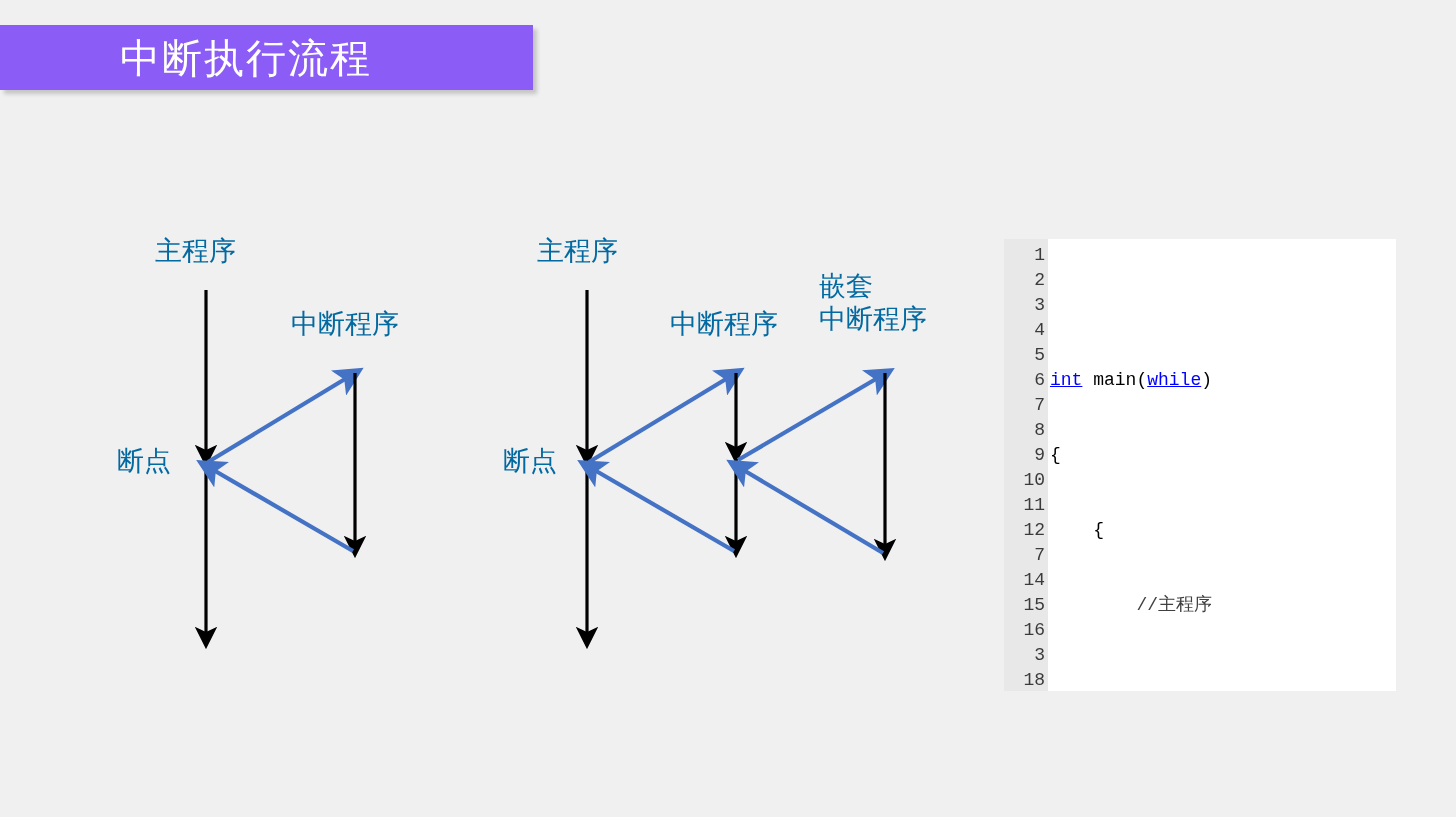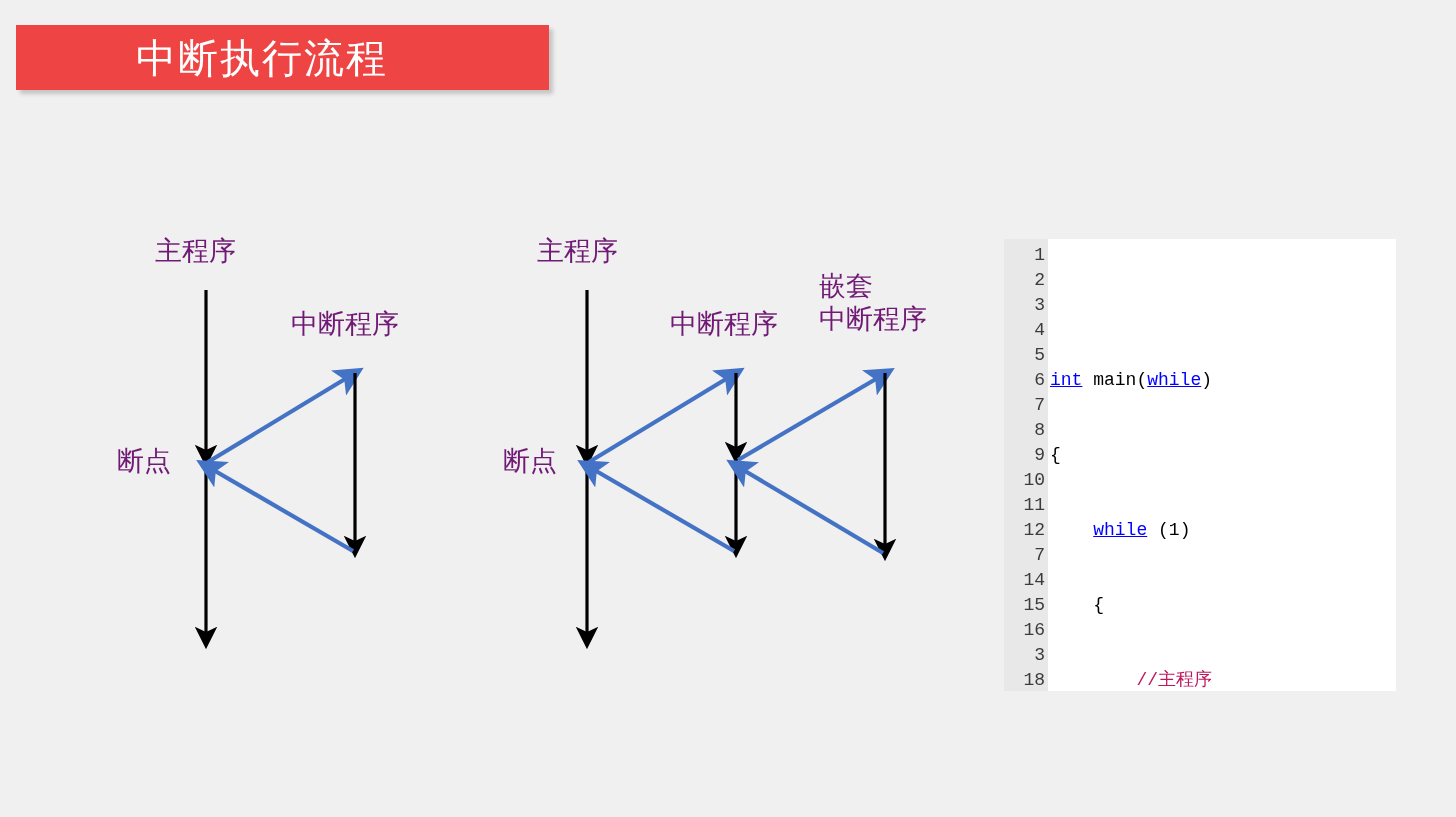--- a/index.html
+++ b/index.html
@@ -11,25 +11,25 @@
     height: 817px;
     background: #f0f0f0;
     font-family: "Liberation Sans", sans-serif;
     overflow: hidden;
     position: relative;
   }
 
   
   #title-banner {
     position: absolute;
-    left: 16px;
+    left: 0px;
     top: 25px;
     width: 533px;
     height: 65px;
-    background: #ef4444;
+    background: #8b5cf6;
     box-shadow: 4px 4px 4px rgba(0,0,0,0.18);
     display: flex;
     align-items: center;
   }
   #title-text {
     color: #ffffff;
     font-size: 40px;
     line-height: 1;
     letter-spacing: 2px;
     margin-left: 120px;
@@ -43,21 +43,21 @@
     left: 0;
     top: 0;
     width: 1456px;
     height: 817px;
     pointer-events: none;
   }
 
   
   .diagram-label {
     position: absolute;
-    color: #701a75;
+    color: #0369a1;
     font-size: 27px;
     line-height: 1.22;
     font-family: "Liberation Sans", sans-serif;
     white-space: nowrap;
     text-align: center;
   }
 
   #label-main-1     { left: 155px; top: 235px; }
   #label-isr-1      { left: 291px; top: 308px; }
   #label-break-1    { left: 117px; top: 445px; }
@@ -94,21 +94,21 @@
   #code-gutter .gl { display: block; height: 25px; }
   #code-lines {
     flex: 1;
     padding: 4px 0 0 2px;
     box-sizing: border-box;
     color: #000000;
     white-space: pre;
   }
   #code-lines .cl { display: block; height: 25px; }
   .k  { color: #0000ff; text-decoration: underline; }
-  .cm { color: #be185d; }
+  .cm { color: #404040; }
   .pl { color: #000000; }
 </style>
 </head>
 <body>
 
 <div id="title-banner">
   <span id="title-text">中断执行流程</span>
 </div>
 
 <svg id="diagram-svg" viewBox="0 0 1456 817" xmlns="http://www.w3.org/2000/svg">
@@ -208,21 +208,20 @@
     <span class="gl">14</span>
     <span class="gl">15</span>
     <span class="gl">16</span>
     <span class="gl">3</span>
     <span class="gl">18</span>
   </div>
   <div id="code-lines">
     <span class="cl"></span>
     <span class="cl"><span class="k">int</span><span class="pl"> main(</span><span class="k">while</span><span class="pl">)</span></span>
     <span class="cl">{</span>
-    <span class="cl">    <span class="k">while</span><span class="pl"> (1)</span></span>
     <span class="cl">    {</span>
     <span class="cl cm">        //主程序</span>
     
     
     
     
     
     
     
     

